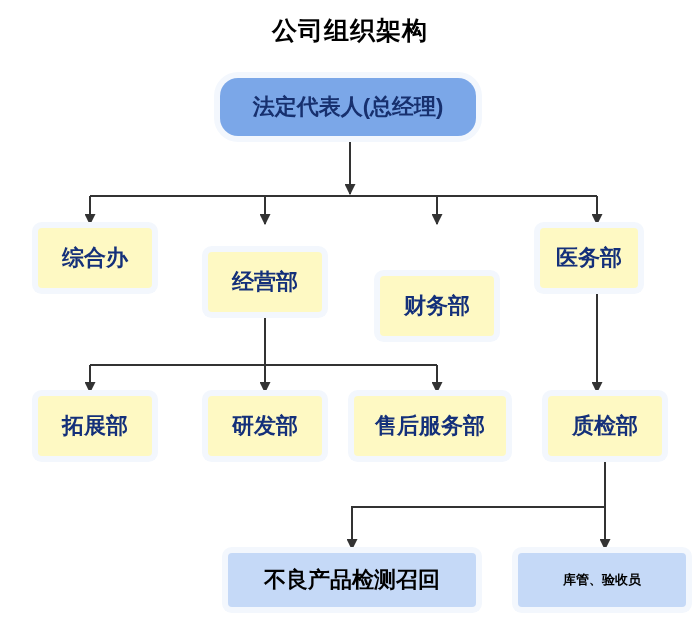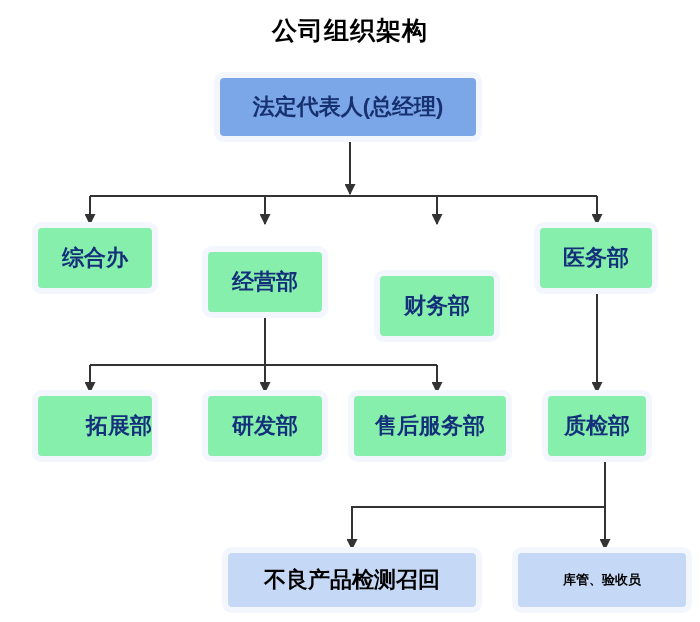--- a/index.html
+++ b/index.html
@@ -38,21 +38,21 @@
     box-sizing: border-box;
     display: flex;
     align-items: center;
     justify-content: center;
     border-radius: 4px;
     font-weight: bold;
     color: #14307a;
     text-align: center;
     line-height: 1.1;
     white-space: nowrap;
-    background: #86efac;
+    background: #fef9c3;
     box-shadow: 0 0 0 6px #f3f7fd, 0 1px 2px rgba(120,140,170,0.35);
   }
   .node.level-0 {
     background: #7ba7e8;
     color: #17306e;
   }
   .node.level-3 {
     background: #c5d9f7;
     color: #000000;
   }
@@ -88,53 +88,53 @@
       <path d="M 90 365 L 90 392" marker-end="url(#arrow)"></path>
       <path d="M 437 365 L 437 392" marker-end="url(#arrow)"></path>
 
       <path d="M 597 288 L 597 392" marker-end="url(#arrow)"></path>
 
       <path d="M 605 456 L 605 549" marker-end="url(#arrow)"></path>
       <path d="M 605 507 L 352 507 L 352 549" marker-end="url(#arrow)"></path>
     </g>
   </svg>
 
-  <div class="node level-0" style="left:220px; top:78px; width:256px; height:58px; font-size:22px;">
+  <div class="node level-0" style="left:220px; top:78px; width:256px; height:58px; font-size:22px;border-radius:18px;">
     <span>法定代表人(总经理)</span>
   </div>
 
   <div class="node level-1" style="left:38px; top:228px; width:114px; height:60px; font-size:22px;">
     <span>综合办</span>
   </div>
 
   <div class="node level-1" style="left:208px; top:228px; width:114px; height:60px; font-size:22px;margin-top:24px;">
     <span>经营部</span>
   </div>
 
   <div class="node level-1" style="left:380px; top:228px; width:114px; height:60px; font-size:22px;margin-top:48px;">
     <span>财务部</span>
   </div>
 
-  <div class="node level-1" style="left:540px; top:228px; width:112px; height:60px; font-size:22px;">
+  <div class="node level-1" style="left:540px; top:228px; width:98px; height:60px; font-size:22px;">
     <span>医务部</span>
   </div>
 
-  <div class="node level-2" style="left:38px; top:396px; width:114px; height:60px; font-size:22px;justify-content:flex-end;">
+  <div class="node level-2" style="left:38px; top:396px; width:114px; height:60px; font-size:22px;">
     <span>拓展部</span>
   </div>
 
   <div class="node level-2" style="left:208px; top:396px; width:114px; height:60px; font-size:22px;">
     <span>研发部</span>
   </div>
 
   <div class="node level-2" style="left:354px; top:396px; width:152px; height:60px; font-size:22px;">
     <span>售后服务部</span>
   </div>
 
-  <div class="node level-2" style="left:548px; top:396px; width:98px; height:60px; font-size:22px;">
+  <div class="node level-2" style="left:548px; top:396px; width:114px; height:60px; font-size:22px;">
     <span>质检部</span>
   </div>
 
   <div class="node level-3" style="left:228px; top:553px; width:248px; height:54px; font-size:22px;">
     <span>不良产品检测召回</span>
   </div>
 
   <div class="node level-3" style="left:518px; top:553px; width:168px; height:54px; font-size:13px;">
     <span>库管、验收员</span>
   </div>

